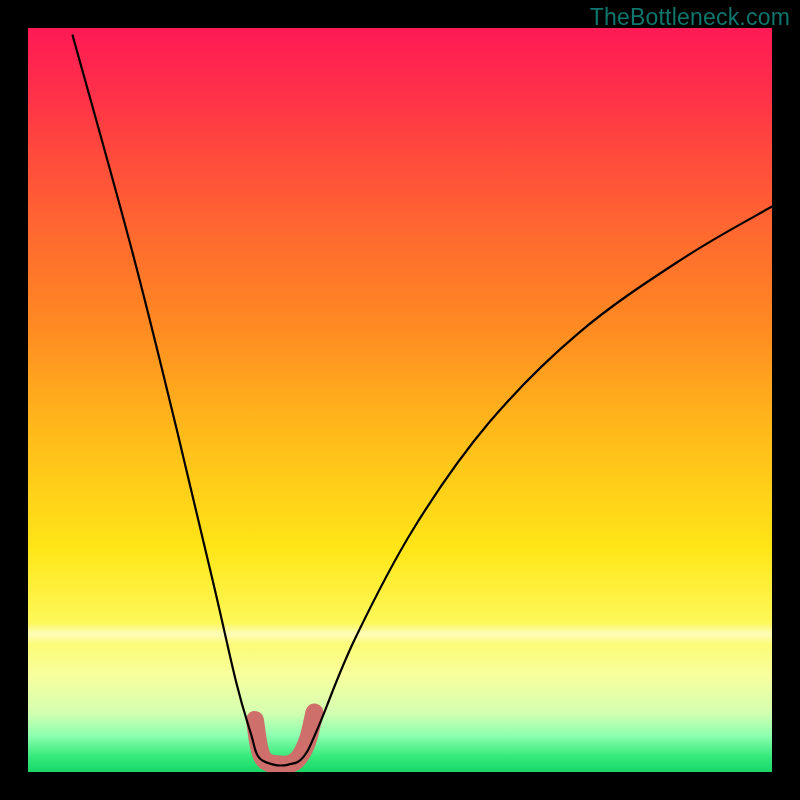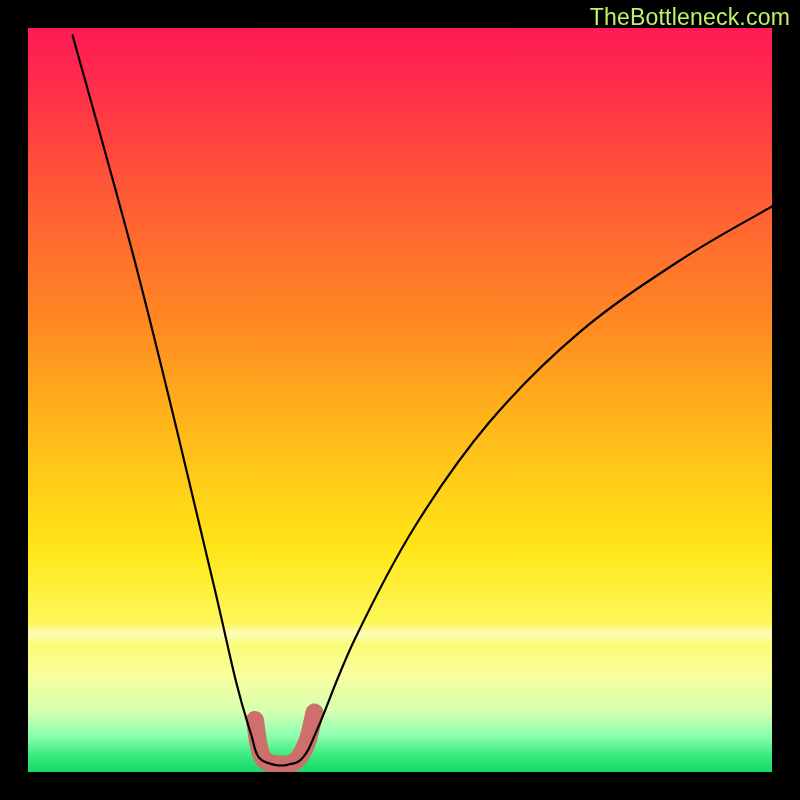--- a/index.html
+++ b/index.html
@@ -68,21 +68,21 @@
     left: 0;
     top: 0;
     width: 100%;
     height: 100%;
     overflow: visible;
   }
   .watermark {
     position: absolute;
     top: 4px;
     right: 10px;
-    color: #bef264;
+    color: #0f766e;
     font-size: 23px;
     letter-spacing: 0.2px;
     font-weight: 400;
   }
 </style>
 </head>
 <body>
 
 <div class="frame">
   <div class="plot">

